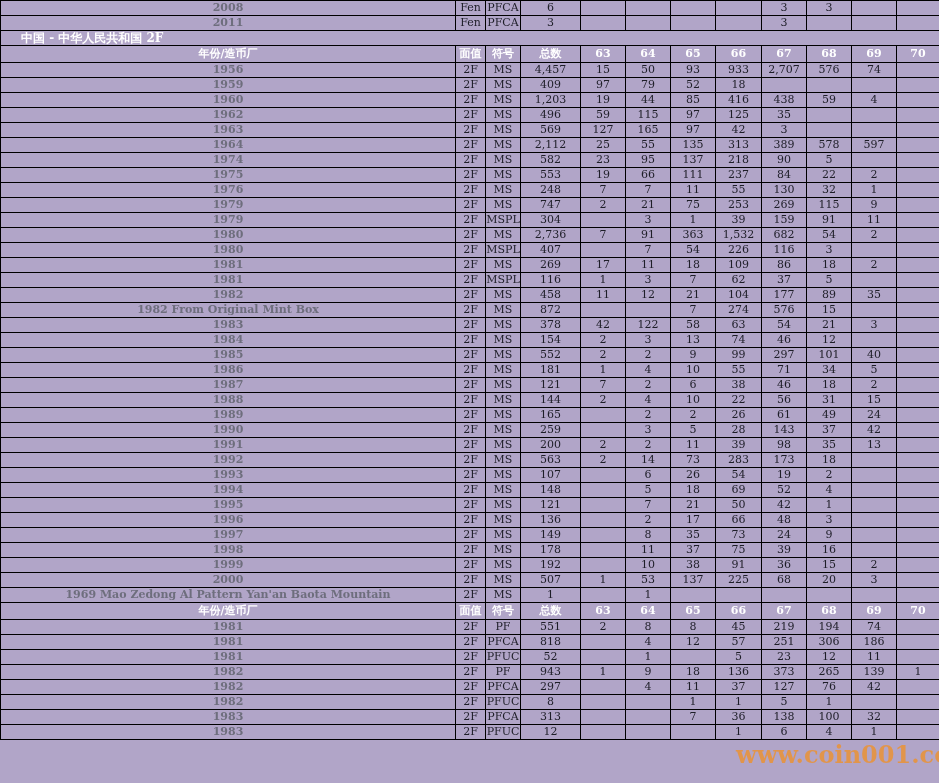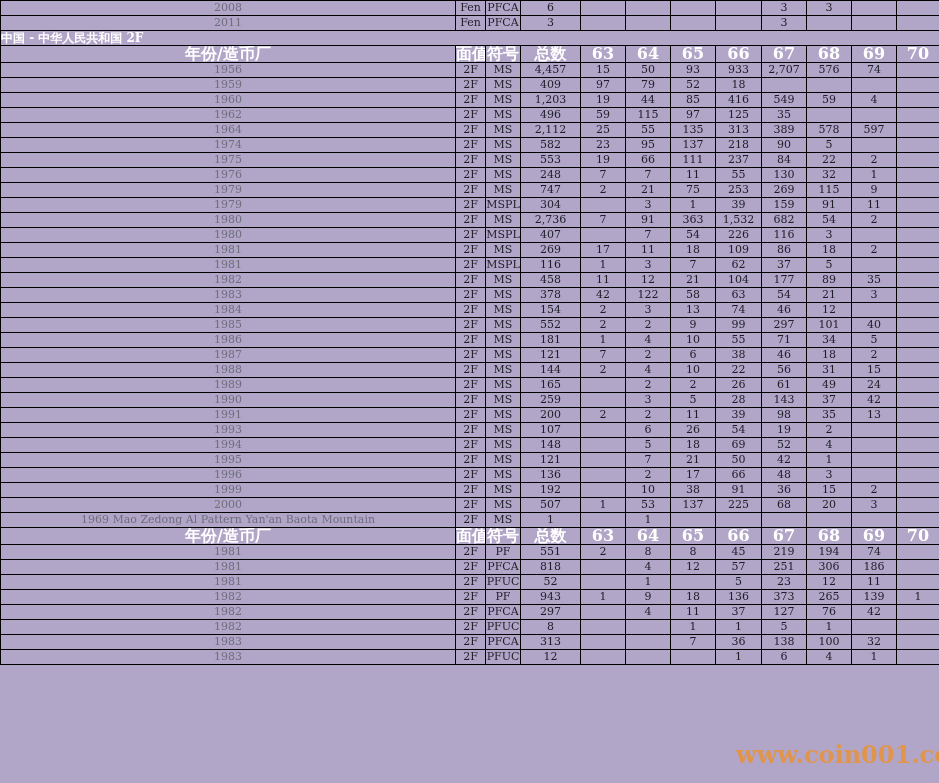--- a/index.html
+++ b/index.html
@@ -21,33 +21,33 @@
     border: 1px solid #000;
     padding: 0;
     height: 14px;
     line-height: 14px;
     font-size: 11px;
     text-align: center;
     white-space: nowrap;
     overflow: hidden;
   }
   tr.data td { color: #1e1e28; font-weight: normal; }
-  tr.data td.year { color: #6e6e7d; font-weight: normal; }
+  tr.data td.year { color: #6e6e7d; font-weight: bold; }
   tr.header th {
     color: #ffffff;
     font-weight: bold;
-    font-size: 16px;
+    font-size: 11px;
     height: 16px;
     line-height: 16px;
   }
   tr.section td {
     color: #ffffff;
     font-weight: bold;
     text-align: left;
-    padding-left: 0;
+    padding-left: 20px;
     font-size: 12px;
   }
   .watermark {
     position: absolute;
     left: 736px;
     top: 740px;
     font-size: 24px;
     font-weight: bold;
     color: #ff8c00;
     opacity: 0.62;
@@ -150,35 +150,49 @@
       </tr>
       <tr class="data">
         <td class="year">1960</td>
         <td>2F</td>
         <td>MS</td>
         <td>1,203</td>
         <td>19</td>
         <td>44</td>
         <td>85</td>
         <td>416</td>
-        <td>549</td>
+        <td>438</td>
         <td>59</td>
         <td>4</td>
         <td></td>
       </tr>
       <tr class="data">
         <td class="year">1962</td>
         <td>2F</td>
         <td>MS</td>
         <td>496</td>
         <td>59</td>
         <td>115</td>
         <td>97</td>
         <td>125</td>
         <td>35</td>
+        <td></td>
+        <td></td>
+        <td></td>
+      </tr>
+      <tr class="data">
+        <td class="year">1963</td>
+        <td>2F</td>
+        <td>MS</td>
+        <td>569</td>
+        <td>127</td>
+        <td>165</td>
+        <td>97</td>
+        <td>42</td>
+        <td>3</td>
         <td></td>
         <td></td>
         <td></td>
       </tr>
       <tr class="data">
         <td class="year">1964</td>
         <td>2F</td>
         <td>MS</td>
         <td>2,112</td>
         <td>25</td>
@@ -324,20 +338,34 @@
         <td>11</td>
         <td>12</td>
         <td>21</td>
         <td>104</td>
         <td>177</td>
         <td>89</td>
         <td>35</td>
         <td></td>
       </tr>
       <tr class="data">
+        <td class="year">1982 From Original Mint Box</td>
+        <td>2F</td>
+        <td>MS</td>
+        <td>872</td>
+        <td></td>
+        <td></td>
+        <td>7</td>
+        <td>274</td>
+        <td>576</td>
+        <td>15</td>
+        <td></td>
+        <td></td>
+      </tr>
+      <tr class="data">
         <td class="year">1983</td>
         <td>2F</td>
         <td>MS</td>
         <td>378</td>
         <td>42</td>
         <td>122</td>
         <td>58</td>
         <td>63</td>
         <td>54</td>
         <td>21</td>
@@ -450,20 +478,34 @@
         <td>2</td>
         <td>2</td>
         <td>11</td>
         <td>39</td>
         <td>98</td>
         <td>35</td>
         <td>13</td>
         <td></td>
       </tr>
       <tr class="data">
+        <td class="year">1992</td>
+        <td>2F</td>
+        <td>MS</td>
+        <td>563</td>
+        <td>2</td>
+        <td>14</td>
+        <td>73</td>
+        <td>283</td>
+        <td>173</td>
+        <td>18</td>
+        <td></td>
+        <td></td>
+      </tr>
+      <tr class="data">
         <td class="year">1993</td>
         <td>2F</td>
         <td>MS</td>
         <td>107</td>
         <td></td>
         <td>6</td>
         <td>26</td>
         <td>54</td>
         <td>19</td>
         <td>2</td>
@@ -502,20 +544,48 @@
         <td class="year">1996</td>
         <td>2F</td>
         <td>MS</td>
         <td>136</td>
         <td></td>
         <td>2</td>
         <td>17</td>
         <td>66</td>
         <td>48</td>
         <td>3</td>
+        <td></td>
+        <td></td>
+      </tr>
+      <tr class="data">
+        <td class="year">1997</td>
+        <td>2F</td>
+        <td>MS</td>
+        <td>149</td>
+        <td></td>
+        <td>8</td>
+        <td>35</td>
+        <td>73</td>
+        <td>24</td>
+        <td>9</td>
+        <td></td>
+        <td></td>
+      </tr>
+      <tr class="data">
+        <td class="year">1998</td>
+        <td>2F</td>
+        <td>MS</td>
+        <td>178</td>
+        <td></td>
+        <td>11</td>
+        <td>37</td>
+        <td>75</td>
+        <td>39</td>
+        <td>16</td>
         <td></td>
         <td></td>
       </tr>
       <tr class="data">
         <td class="year">1999</td>
         <td>2F</td>
         <td>MS</td>
         <td>192</td>
         <td></td>
         <td>10</td>

